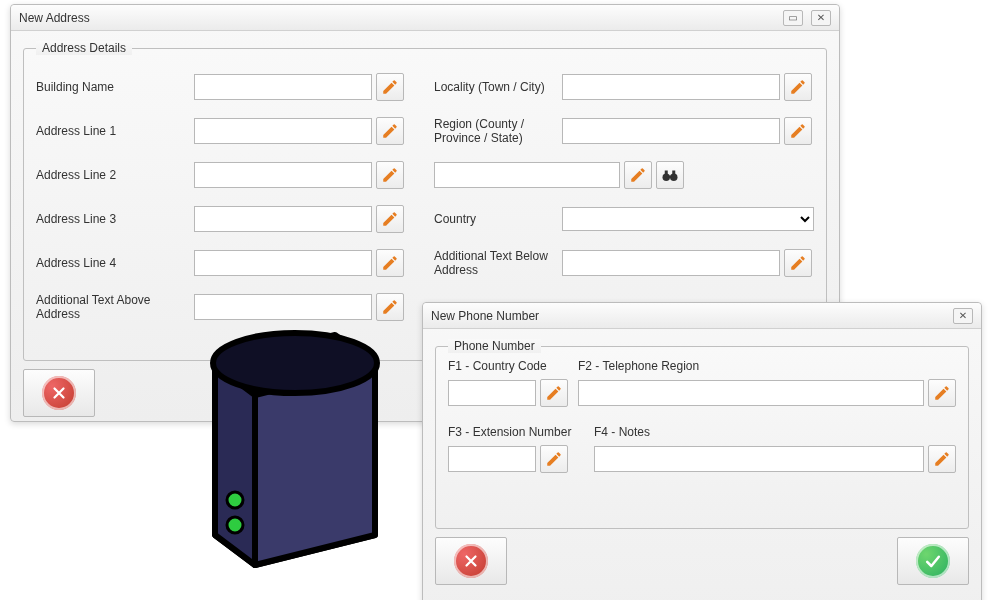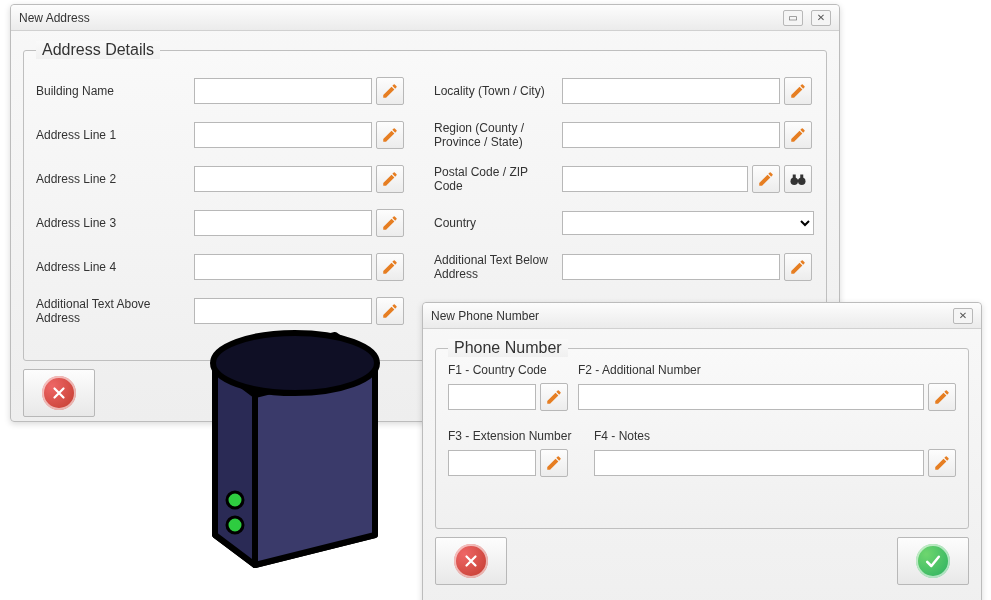--- a/index.html
+++ b/index.html
@@ -46,21 +46,21 @@
     border:1px solid #bfbfbf;
     border-radius:3px;
     padding:10px 12px 14px 12px;
     position:relative;
     margin:0;
     background: linear-gradient(#f9f9f9,#f0f0f0);
   }
   fieldset.group > legend {
     background: linear-gradient(#f9f9f9,#f0f0f0);
     padding:0 6px;
-    font-size:16px;
+    font-size:12px;
     color:#333;
   }
   .row { display:flex; align-items:center; height:44px; gap:8px; }
   .label { width:150px; color:#333; line-height:1.2; }
   .field { display:flex; align-items:center; gap:4px; }
   .textinput {
     height:26px;
     border:1px solid #b8b8b8;
     background:#fff;
     padding:2px 4px;
@@ -206,21 +206,20 @@
             <div class="field">
               <input class="textinput" style="width: 218px;" value="">
               <div class="iconbtn">
                   <svg width="18" height="18" viewBox="0 0 24 24">
                     <path fill="#e67e22" d="M3 17.25V21h3.75L17.8 9.94l-3.75-3.75L3 17.25zM20.7 7.04a1 1 0 000-1.41l-2.34-2.34a1 1 0 00-1.41 0l-1.83 1.83 3.75 3.75 1.83-1.83z"></path>
                   </svg>
                 </div>
             </div>
           </div>
           <div class="row">
-            <div class="label" style="width:120px">Postal Code / ZIP Code</div>
             <div class="field">
               <input class="textinput" style="width: 186px;" value="">
               <div class="iconbtn">
                   <svg width="18" height="18" viewBox="0 0 24 24">
                     <path fill="#e67e22" d="M3 17.25V21h3.75L17.8 9.94l-3.75-3.75L3 17.25zM20.7 7.04a1 1 0 000-1.41l-2.34-2.34a1 1 0 00-1.41 0l-1.83 1.83 3.75 3.75 1.83-1.83z"></path>
                   </svg>
                 </div>
               <div class="iconbtn">
                   <svg width="18" height="18" viewBox="0 0 24 24">
                     <g fill="#333">
@@ -296,21 +295,21 @@
           <div class="field">
             <input class="textinput" style="width: 88px;" value="">
             <div class="iconbtn">
                 <svg width="18" height="18" viewBox="0 0 24 24">
                   <path fill="#e67e22" d="M3 17.25V21h3.75L17.8 9.94l-3.75-3.75L3 17.25zM20.7 7.04a1 1 0 000-1.41l-2.34-2.34a1 1 0 00-1.41 0l-1.83 1.83 3.75 3.75 1.83-1.83z"></path>
                 </svg>
               </div>
           </div>
         </div>
         <div style="flex:1;">
-          <div style="margin-bottom:6px;">F2 - Additional Number</div>
+          <div style="margin-bottom:6px;">F2 - Telephone Region</div>
           <div class="field">
             <input class="textinput" style="flex: 1 1 0%; width: 330px;" value="">
             <div class="iconbtn">
                 <svg width="18" height="18" viewBox="0 0 24 24">
                   <path fill="#e67e22" d="M3 17.25V21h3.75L17.8 9.94l-3.75-3.75L3 17.25zM20.7 7.04a1 1 0 000-1.41l-2.34-2.34a1 1 0 00-1.41 0l-1.83 1.83 3.75 3.75 1.83-1.83z"></path>
                 </svg>
               </div>
           </div>
         </div>
       </div>

